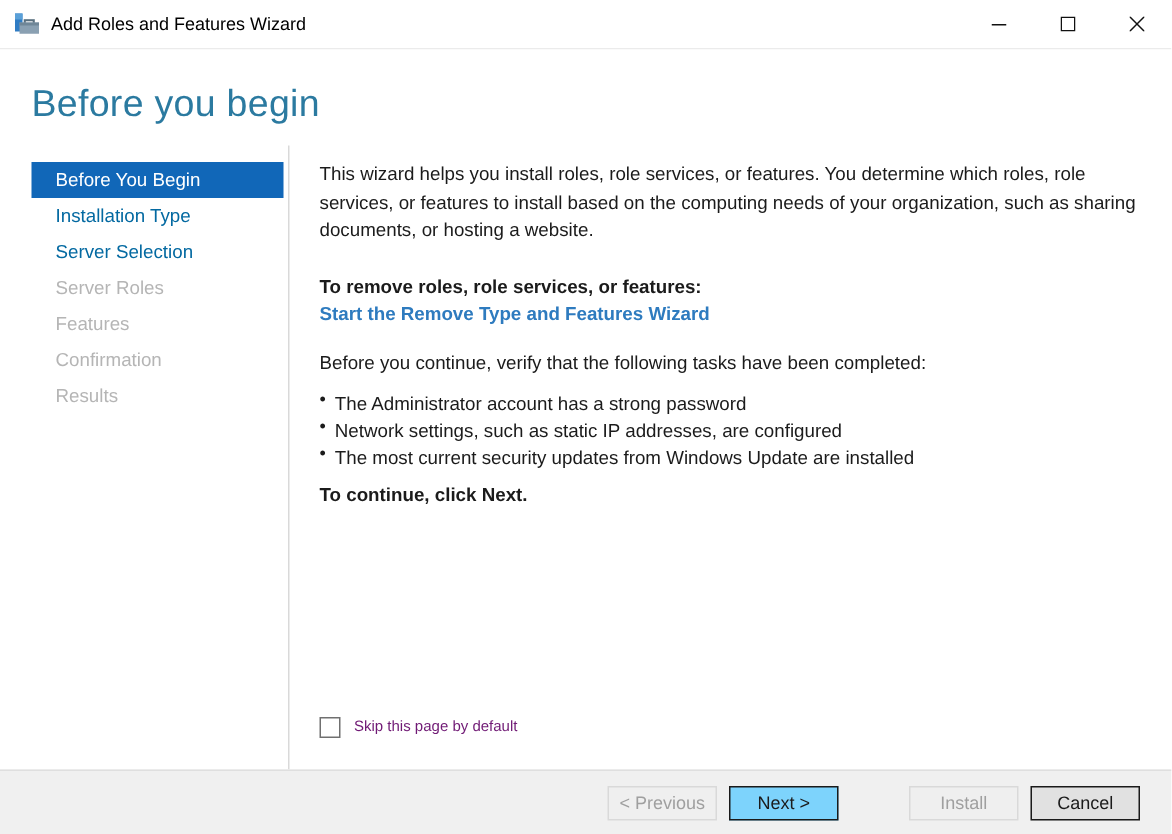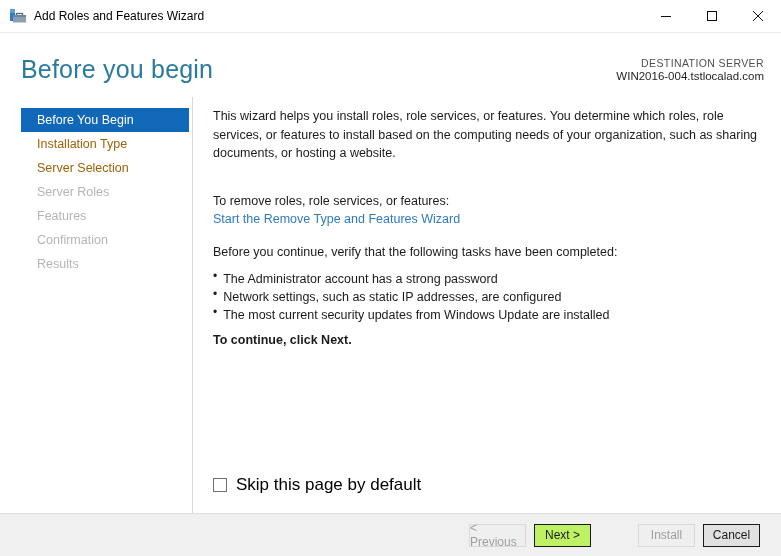--- a/index.html
+++ b/index.html
@@ -18,44 +18,44 @@
   
   .header { height: 64px; flex: 0 0 64px; display: flex; align-items: center; justify-content: space-between; padding: 8px 17px 0 21px; background: #fff; }
   .page-title { font-size: 25px; font-weight: 300; color: #2b7aa0; letter-spacing: 0.2px; }
   .dest { text-align: right; line-height: 13px; padding-top: 2px; }
   .dest-label { font-size: 10.5px; color: #4f4f4f; letter-spacing: 0.4px; }
   .dest-server { font-size: 11.5px; color: #1f1f1f; }
 
   
   .main { flex: 1 1 auto; display: flex; min-height: 0; }
   .sidebar { width: 193px; flex: 0 0 193px; border-right: 1px solid #d9d9d9; padding-top: 11px; }
-  .nav-item { height: 24px; display: flex; align-items: center; margin: 0 3px 0 21px; padding-left: 16px; font-size: 12.5px; color: #a16207; cursor: default; }
+  .nav-item { height: 24px; display: flex; align-items: center; margin: 0 3px 0 21px; padding-left: 16px; font-size: 12.5px; color: #0369a1; cursor: default; }
   .nav-item.selected { background: #1167b8; color: #fff; }
   .nav-item.disabled { color: #b5b5b5; }
 
   .content { flex: 1 1 auto; display: flex; flex-direction: column; padding: 10px 16px 0 20px; font-size: 12.5px; line-height: 18.5px; color: #1b1b1b; }
   .content p { max-width: 558px; }
-  .p-remove { margin-top: 29px; }
+  .p-remove { margin-top: 19px; font-weight: bold; }
   .link { color: #2e7bbf; cursor: pointer; text-decoration: none; display: inline-block; }
   .p-verify { margin-top: 14px; }
   .tasks { margin-top: 9px; list-style: none; }
   .task-row { display: flex; align-items: flex-start; line-height: 18px; }
   .bullet { font-size: 12px; margin-right: 6px; position: relative; top: -3px; }
   .p-prereq { margin-top: 12px; }
   .p-continue { margin-top: 7px; font-weight: bold; }
 
   .skiprow { margin-top: auto; margin-bottom: 19px; display: flex; align-items: center; }
   .checkbox { width: 14px; height: 14px; border: 1px solid #707070; background: #fff; margin-right: 9px; flex: 0 0 14px; }
-  .skiplabel { font-size: 17px; color: #000000; }
+  .skiplabel { font-size: 10px; color: #701a75; }
 
   
   .footer { height: 43px; flex: 0 0 43px; background: #f0f0f0; border-top: 1px solid #dfdfdf; display: flex; align-items: center; justify-content: flex-end; padding-right: 21px; }
-  .btn { width: 57px; height: 23px; font-size: 12px; font-family: inherit; display: flex; align-items: center; justify-content: center; margin-left: 8px; background: #e1e1e1; border: 1px solid #adadad; color: #1b1b1b; cursor: default; }
+  .btn { width: 73px; height: 23px; font-size: 12px; font-family: inherit; display: flex; align-items: center; justify-content: center; margin-left: 8px; background: #e1e1e1; border: 1px solid #adadad; color: #1b1b1b; cursor: default; }
   .btn.disabled { background: #efefef; border-color: #d9d9d9; color: #9f9f9f; }
-  .btn.default { background: #bef264; border-color: #1a1a1a; }
+  .btn.default { background: #7dd3fc; border-color: #1a1a1a; }
   .btn.dark-border { border-color: #1a1a1a; }
   .btn.group-gap { margin-left: 47px; }
 </style>
 </head>
 <body>
 
 <div class="window">
 
   <div class="titlebar">
     <svg class="titlebar-icon" viewBox="0 0 16 16">
@@ -81,24 +81,20 @@
         <svg width="10" height="10" viewBox="0 0 10 10">
             <line x1="0" y1="0" x2="10" y2="10" stroke="#111" stroke-width="1"></line>
             <line x1="10" y1="0" x2="0" y2="10" stroke="#111" stroke-width="1"></line>
           </svg>
       </div>
     </div>
   </div>
 
   <div class="header">
     <div class="page-title">Before you begin</div>
-    <div class="dest">
-      <div class="dest-label">DESTINATION SERVER</div>
-      <div class="dest-server">WIN2016-004.tstlocalad.com</div>
-    </div>
   </div>
 
   <div class="main">
 
     <div class="sidebar">
       <div class="nav-item selected">
         <span>Before You Begin</span>
       </div>
       <div class="nav-item">
         <span>Installation Type</span>

